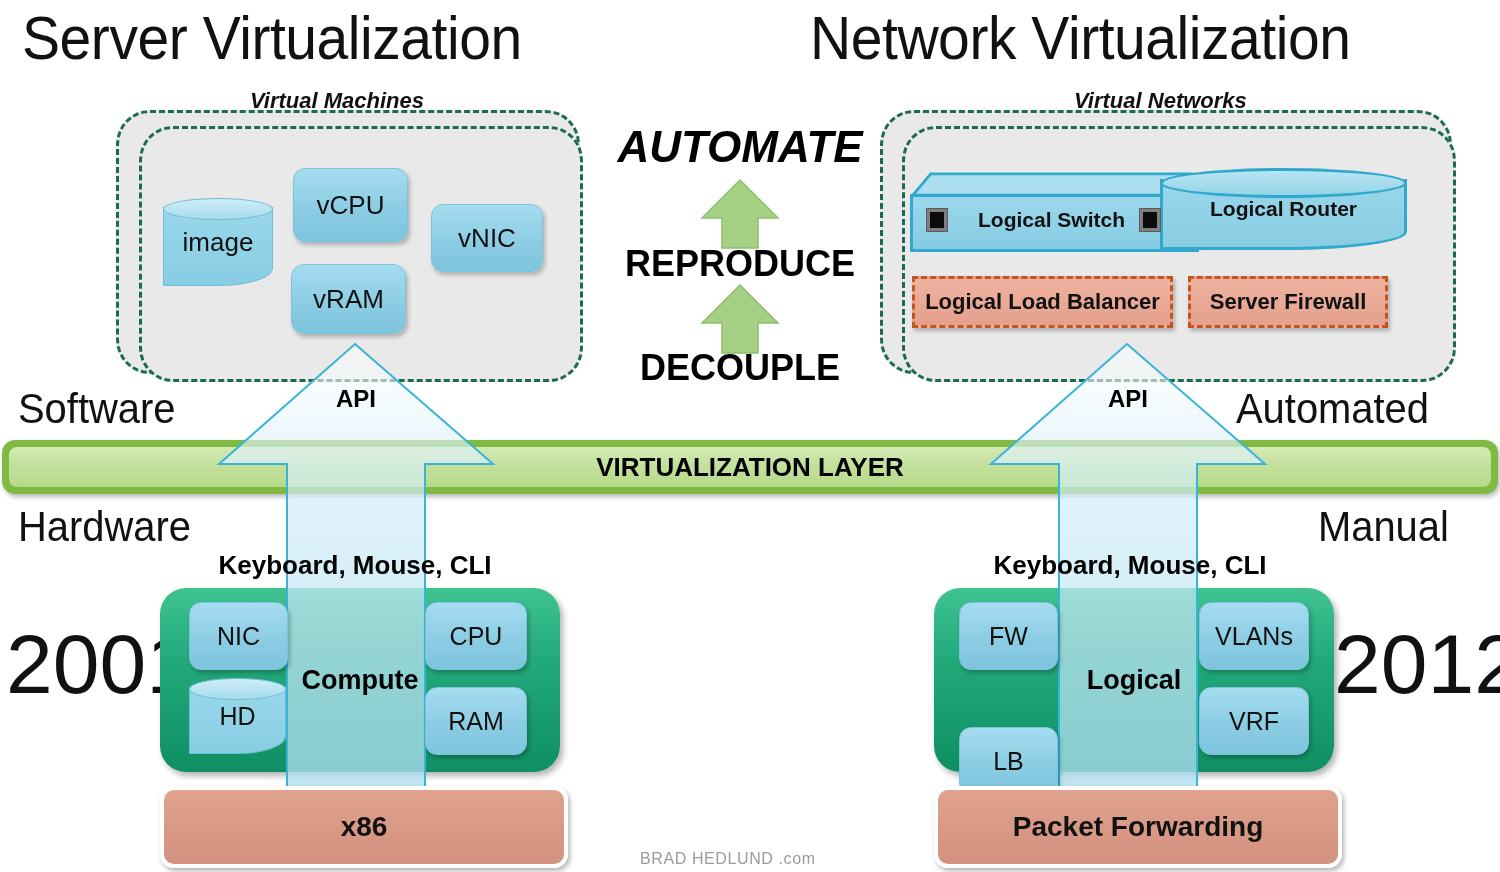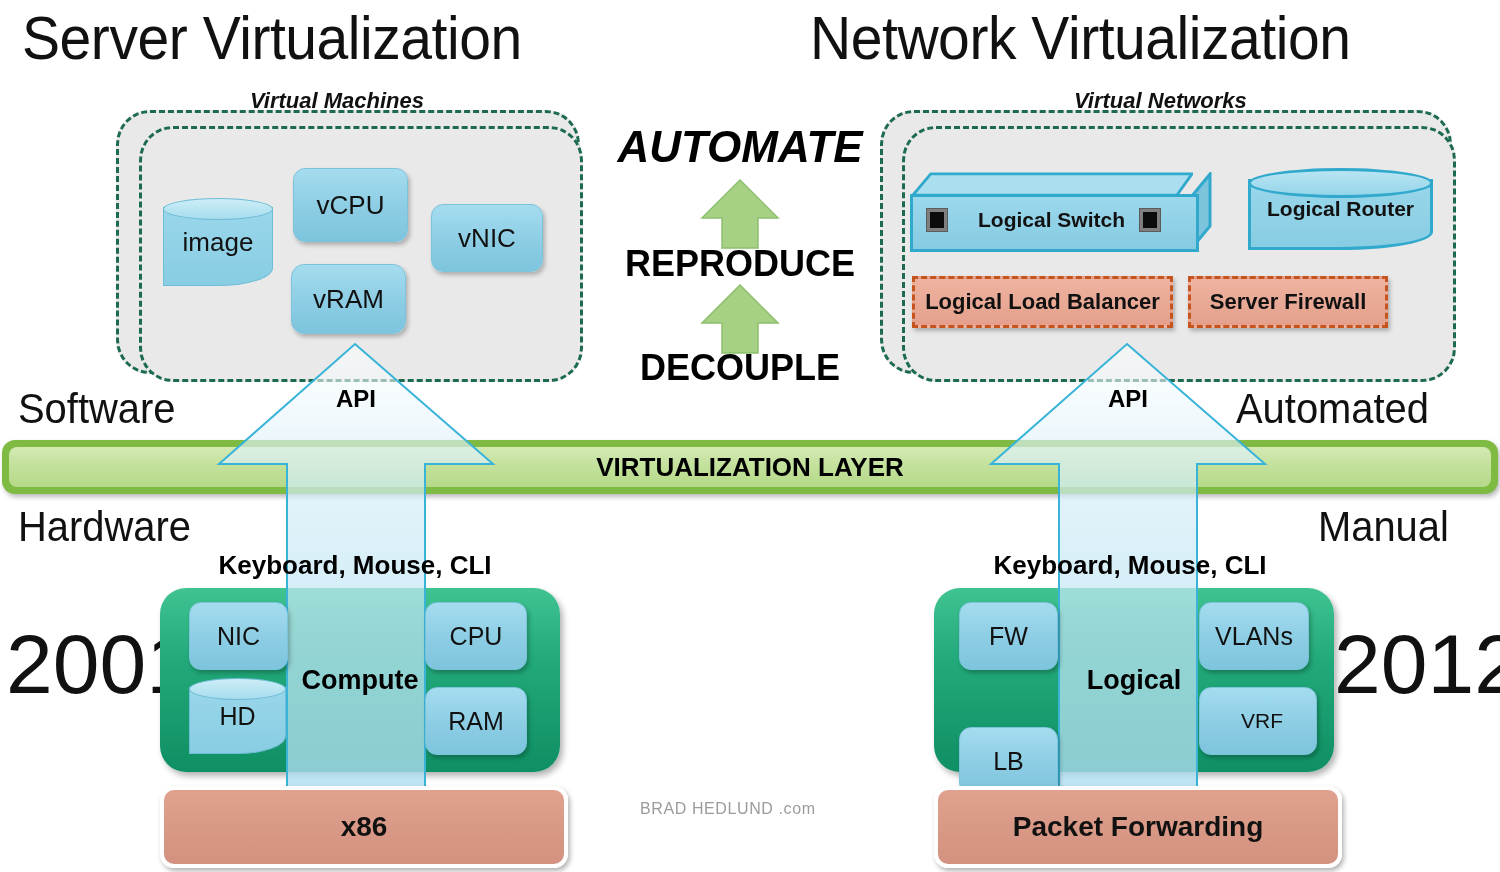--- a/index.html
+++ b/index.html
@@ -199,21 +199,21 @@
   <div class="face"></div>
   <div class="port" style="left:16px;top:36px;">
       <i></i>
     </div>
   <div class="port" style="left:229px;top:36px;">
       <i></i>
     </div>
   <div class="lbl">Logical Switch</div>
 </div>
 
-<div class="cyl" style="left:1248px;top:168px;width:185px;height:82px;">
+<div class="cyl" style="left:1160px;top:168px;width:215px;height:82px;padding-left:32px;">
   <div class="body" style="border-left:3px solid #31a9cd;border-right:3px solid #31a9cd;border-bottom:3px solid #31a9cd;top:11px;"></div>
   <div class="top" style="height:24px;border:3px solid #31a9cd;background:linear-gradient(180deg,#b8e5f3 0%,#96d5e9 100%);"></div>
   <div class="lbl" style="font-size:21px;font-weight:bold;">Logical Router</div>
 </div>
 
 <div class="salmon-dash" style="left:912px;top:276px;width:255px;height:46px;">
   <span>Logical Load Balancer</span>
 </div>
 <div class="salmon-dash" style="left:1188px;top:276px;width:194px;height:46px;">
   <span>Server Firewall</span>
@@ -302,22 +302,22 @@
 
 <div class="chip" style="left:959px;top:602px;width:97px;height:66px;z-index:3;font-size:25px;">
   <span>FW</span>
 </div>
 <div class="chip" style="left:1199px;top:602px;width:108px;height:66px;z-index:3;font-size:25px;">
   <span>VLANs</span>
 </div>
 <div class="chip" style="left:959px;top:687px;width:97px;height:66px;z-index:3;font-size:25px;margin-top:40px;">
   <span>LB</span>
 </div>
-<div class="chip" style="left:1199px;top:687px;width:108px;height:66px;z-index:3;font-size:21px;padding-left:8px;">
+<div class="chip" style="left:1199px;top:687px;width:108px;height:66px;z-index:3;font-size:25px;">
   <span>VRF</span>
 </div>
 <div class="abs" style="left:934px;top:588px;width:400px;height:184px;z-index:4;display:flex;align-items:center;justify-content:center;font-size:27px;font-weight:bold;">Logical</div>
 
 <div class="salmon-bar" style="left:934px;top:786px;width:400px;height:74px;z-index:5;">
   <span>Packet Forwarding</span>
 </div>
 
-<div id="watermark" style="left:640px;top:800px;z-index:8;">BRAD HEDLUND .com</div>
+<div id="watermark" style="left:640px;top:850px;z-index:8;">BRAD HEDLUND .com</div>
 
 </body></html>

